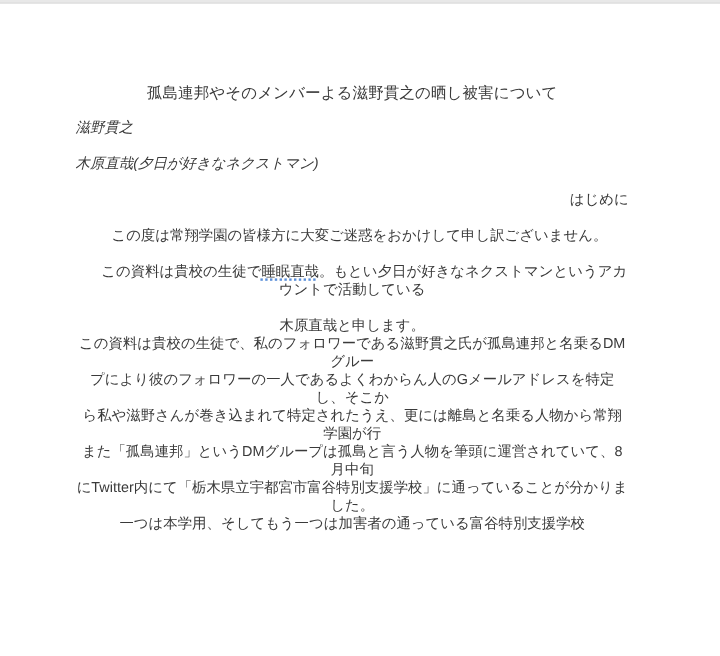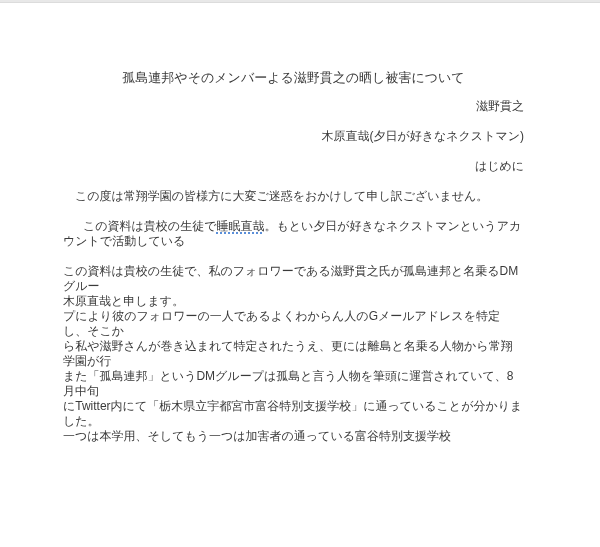--- a/index.html
+++ b/index.html
@@ -39,31 +39,32 @@
     line-height: 15px;
     letter-spacing: 0;
   }
   .doc-title {
     text-align: center;
     font-size: 13px;
     margin: 0 0 14px 0;
     font-weight: normal;
   }
   .author-line {
-    text-align: right;
     margin: 0 0 15px 0;
+    font-style: italic;
   }
   .section-heading {
     text-align: right;
     margin: 0 0 15px 0;
     font-weight: normal;
     font-size: 12px;
   }
   .body-paragraph {
     margin: 0;
+    text-align: center;
   }
   .body-line {
     min-height: 15px;
     white-space: pre-wrap;
   }
   .flagged {
     text-decoration: underline dotted var(--spellcheck-underline);
     text-decoration-thickness: 1.5px;
     text-underline-offset: 2px;
   }
@@ -83,22 +84,22 @@
 
   <h2 class="section-heading">はじめに</h2>
 
   <div class="body-paragraph">
     <div class="body-line">　この度は常翔学園の皆様方に大変ご迷惑をおかけして申し訳ございません。</div>
 
     <div class="body-line">
       <span>この資料は貴校の生徒で</span><span class="flagged">睡眠直哉</span><span>。もとい夕日が好きなネクストマンというアカウントで活動している</span>
     </div>
 
+    <div class="body-line">木原直哉と申します。</div>
     <div class="body-line">この資料は貴校の生徒で、私のフォロワーである滋野貫之氏が孤島連邦と名乗るDMグルー</div>
-    <div class="body-line">木原直哉と申します。</div>
     <div class="body-line">プにより彼のフォロワーの一人であるよくわからん人のGメールアドレスを特定し、そこか</div>
     <div class="body-line">ら私や滋野さんが巻き込まれて特定されたうえ、更には離島と名乗る人物から常翔学園が行</div>
     <div class="body-line">また「孤島連邦」というDMグループは孤島と言う人物を筆頭に運営されていて、8月中旬</div>
     <div class="body-line">にTwitter内にて「栃木県立宇都宮市富谷特別支援学校」に通っていることが分かりました。</div>
     <div class="body-line">一つは本学用、そしてもう一つは加害者の通っている富谷特別支援学校</div>
   </div>
 
 </div>
 
 </body></html>

